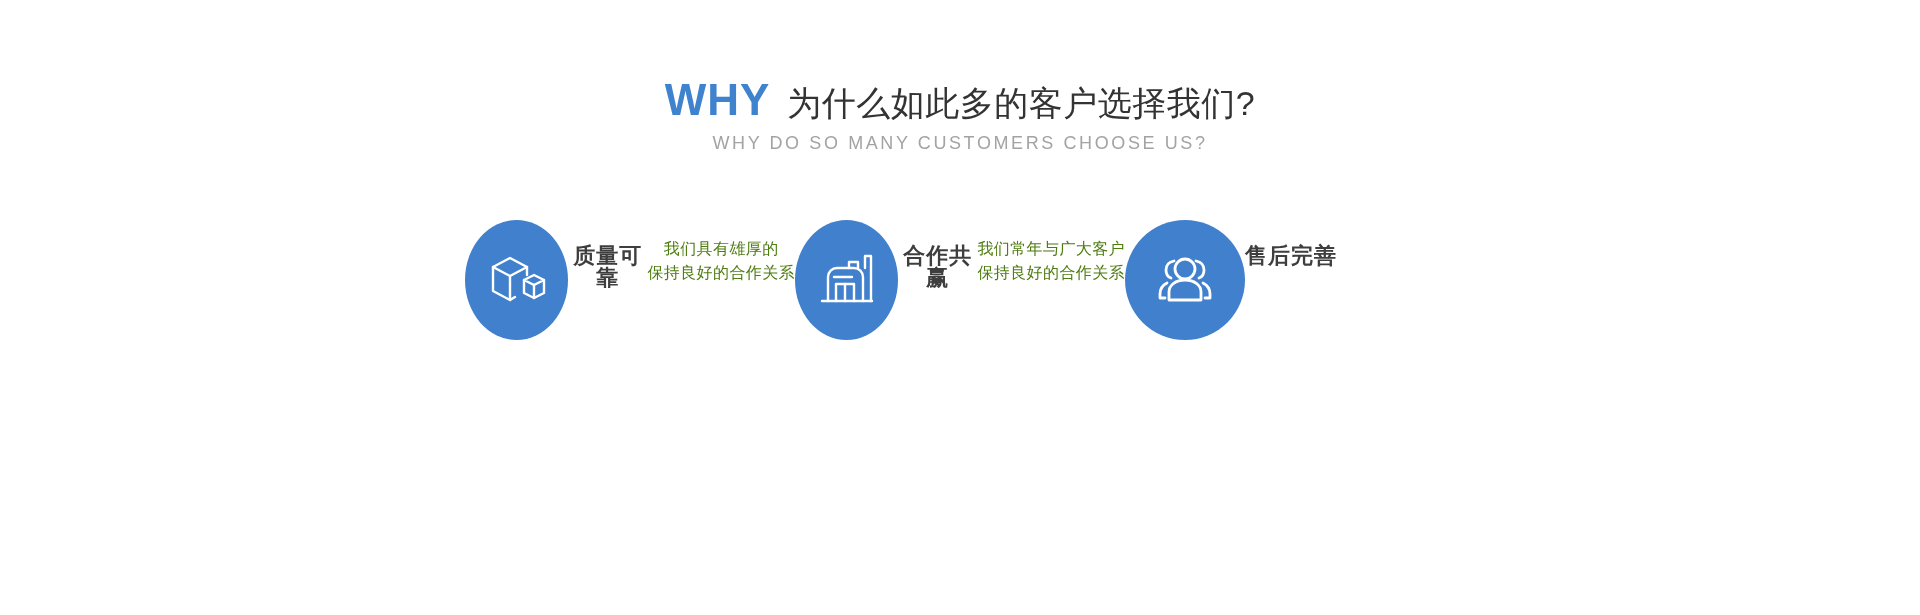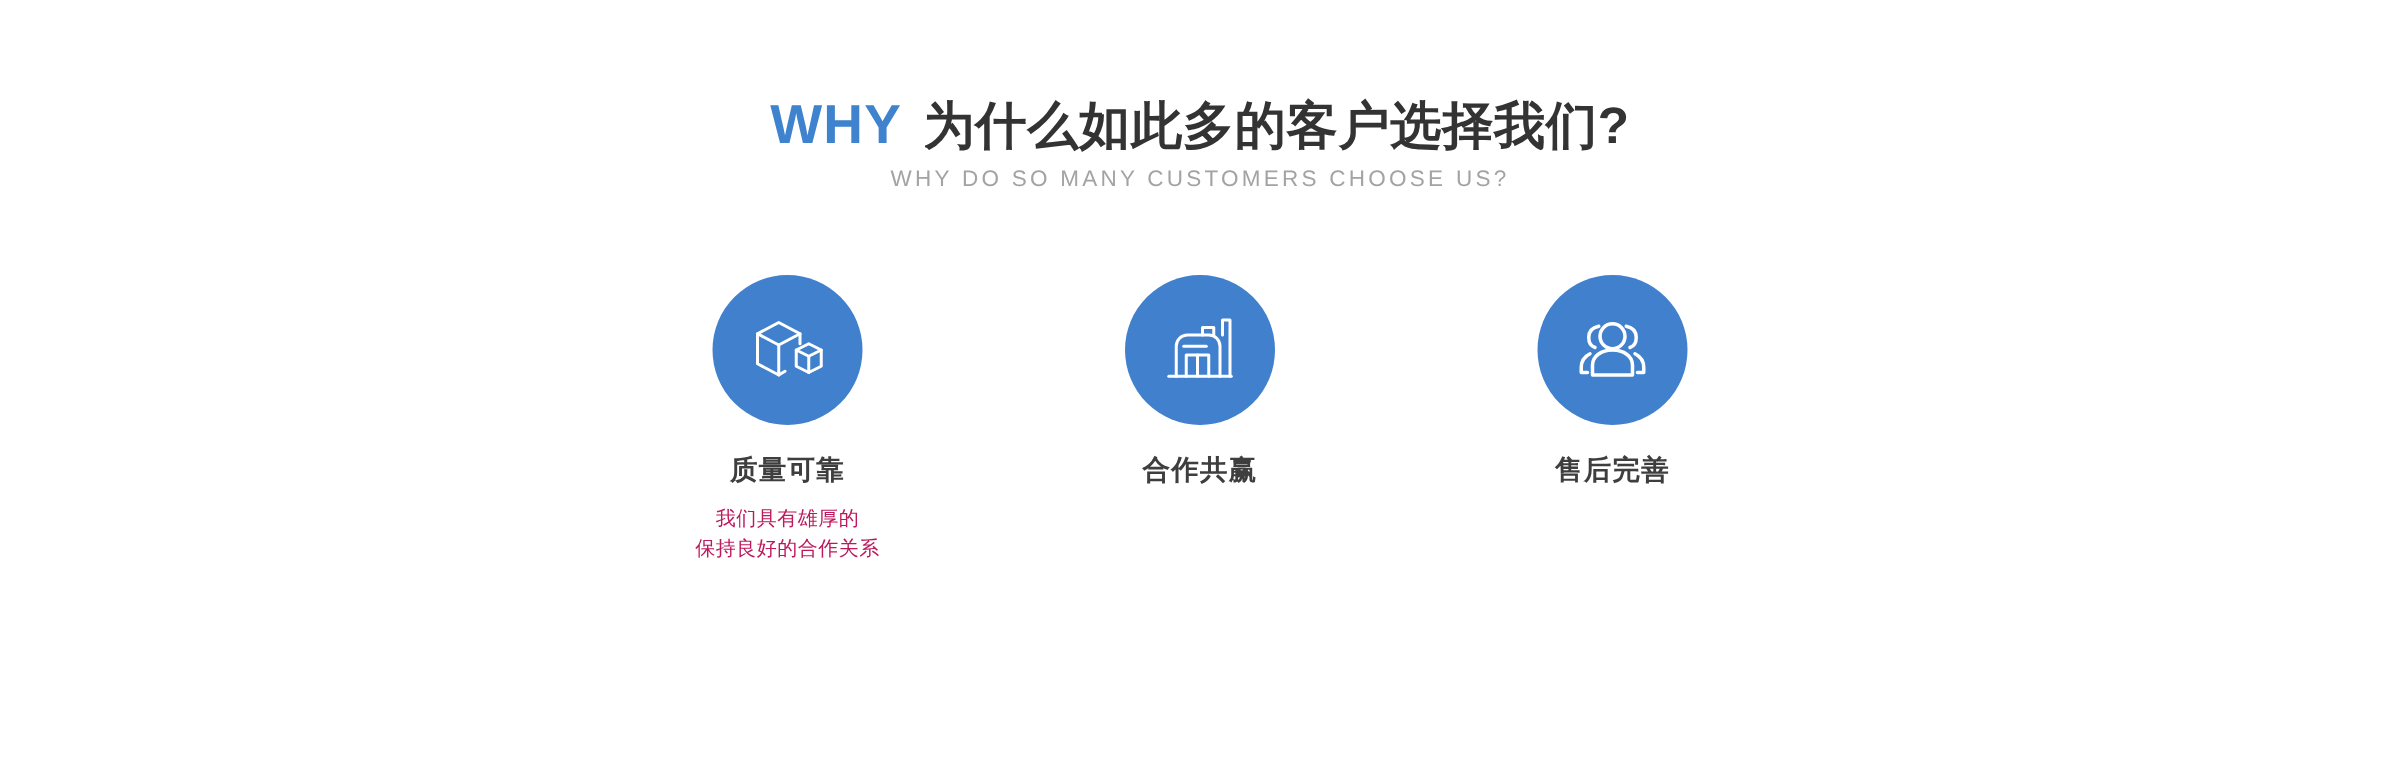--- a/index.html
+++ b/index.html
@@ -42,22 +42,22 @@
   .title-why {
     color: #3f82ce;
     font-size: 44px;
     font-weight: bold;
     letter-spacing: 1px;
     line-height: 1;
   }
 
   .title-cn {
     color: #333333;
-    font-size: 41px;
-    font-weight: bold;
+    font-size: 34px;
+    font-weight: normal;
     line-height: 1;
     margin-left: 17px;
     letter-spacing: 0.5px;
   }
 
   .subtitle {
     margin-top: 12px;
     color: #a3a3a6;
     font-size: 18px;
     letter-spacing: 2.6px;
@@ -70,22 +70,22 @@
   .features {
     margin-top: 68px;
     display: flex;
     justify-content: center;
     align-items: flex-start;
   }
 
   .feature {
     width: 330px;
     display: flex;
-    flex-direction: column;
-    align-items: center;
+    flex-direction: row;
+    align-items: flex-start;
     text-align: center;
   }
 
   .circle {
     width: 120px;
     height: 120px;
     border-radius: 50%;
     background: #4180cd;
     display: flex;
     align-items: center;
@@ -100,21 +100,21 @@
     margin-top: 25px;
     color: #3e3e3e;
     font-size: 22px;
     font-weight: bold;
     line-height: 1;
     letter-spacing: 1px;
   }
 
   .feature-desc {
     margin-top: 17px;
-    color: #be185d;
+    color: #4d7c0f;
     font-size: 16px;
     line-height: 24px;
     letter-spacing: 0.4px;
   }
 
   .feature-desc div {
     white-space: nowrap;
   }
 </style>
 </head>
@@ -161,20 +161,24 @@
             <path d="M12 52 L12 28 C12 23 16 19 21 19 L38 19 C43 19 47 23 47 28 L47 52"></path>
             <path d="M33 19 L33 13 L42 13 L42 19"></path>
             <path d="M49 19 L49 7 L55 7 L55 52"></path>
             <path d="M18 28 L36 28"></path>
             <path d="M20 52 L20 35 L38 35 L38 52"></path>
             <path d="M29 35 L29 52"></path>
           </svg>
         </span>
       </div>
       <div class="feature-title">合作共赢</div>
+      <div class="feature-desc">
+        <div>我们常年与广大客户</div>
+        <div>保持良好的合作关系</div>
+      </div>
     </div>
 
 
     <div class="feature">
       <div class="circle">
         <span>
           <svg width="62" height="62" viewBox="0 0 62 62" fill="none" stroke="#ffffff" stroke-width="2.8" stroke-linecap="round" stroke-linejoin="round">
             <circle cx="31" cy="20" r="10"></circle>
             <path d="M15 51 L15 43 C15 36 22 31 31 31 C40 31 47 36 47 43 L47 51 Z"></path>
             <path d="M20 12 C15 13 12 16 12 21 C12 25 14 28 17 29"></path>

